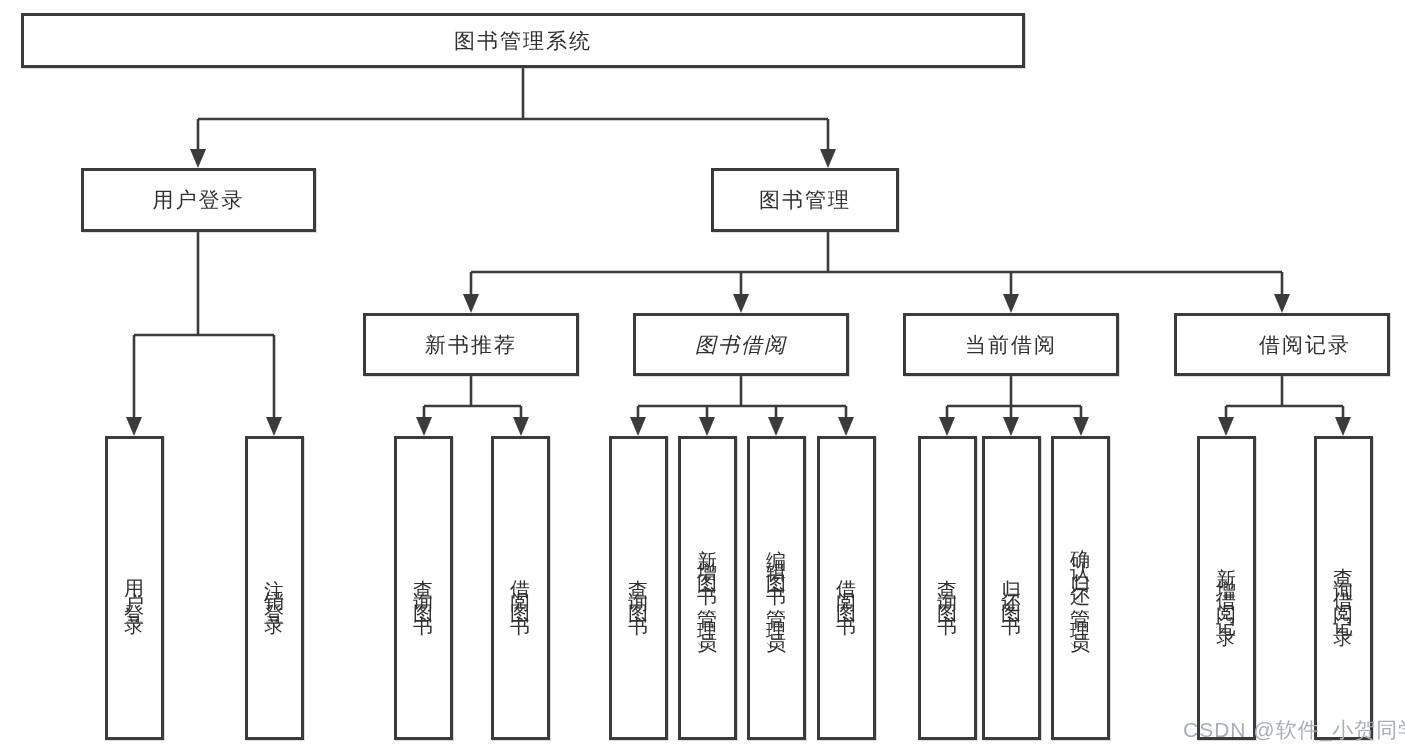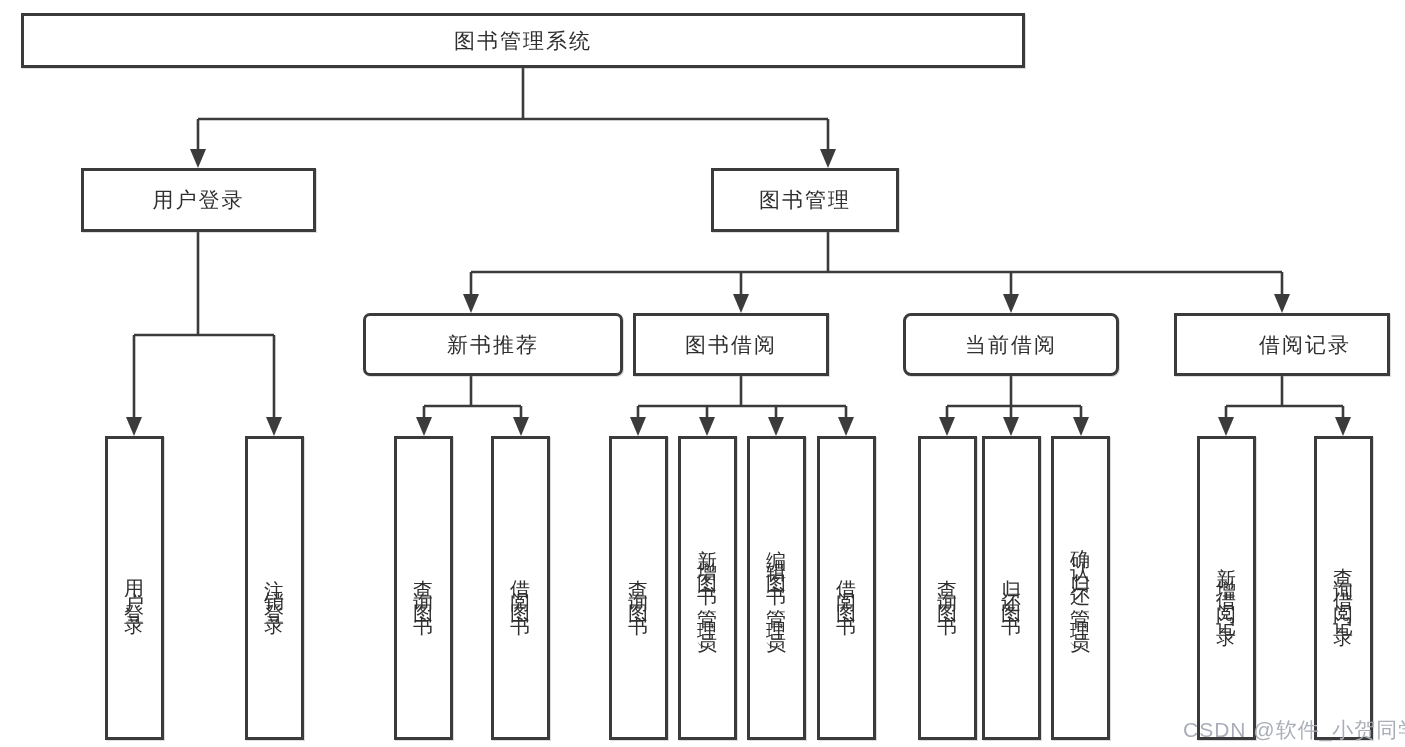--- a/index.html
+++ b/index.html
@@ -130,23 +130,23 @@
     <polygon class="ahead" points="1218,417 1234,417 1226,436"></polygon>
     <path class="cline" d="M1343,406 V419"></path>
     <polygon class="ahead" points="1335,417 1351,417 1343,436"></polygon>
   </svg>
 
   <div class="node" style="left:21px; top:13px; width:1004px; height:55px;">图书管理系统</div>
 
   <div class="node" style="left:81px; top:168px; width:235px; height:64px;">用户登录</div>
   <div class="node" style="left:711px; top:168px; width:188px; height:64px;">图书管理</div>
 
-  <div class="node" style="left:363px; top:313px; width:260px; height:63px;border-radius:7px;">新书推荐</div>
-  <div class="node" style="left:633px; top:313px; width:196px; height:63px;">图书借阅</div>
-  <div class="node" style="left:903px; top:313px; width:216px; height:63px;border-radius:8px;">当前借阅</div>
+  <div class="node" style="left:363px; top:313px; width:216px; height:63px;">新书推荐</div>
+  <div class="node" style="left:633px; top:313px; width:216px; height:63px;font-style:italic;">图书借阅</div>
+  <div class="node" style="left:903px; top:313px; width:216px; height:63px;">当前借阅</div>
   <div class="node" style="left:1174px; top:313px; width:216px; height:63px;padding-left:46px;">借阅记录</div>
 
   <div class="node leaf" style="left:105px; top:436px; width:59px; height:304px;">
     <span class="vtext">用户登录</span>
   </div>
   <div class="node leaf" style="left:245px; top:436px; width:59px; height:304px;">
     <span class="vtext">注销登录</span>
   </div>
 
   <div class="node leaf" style="left:394px; top:436px; width:59px; height:304px;">

